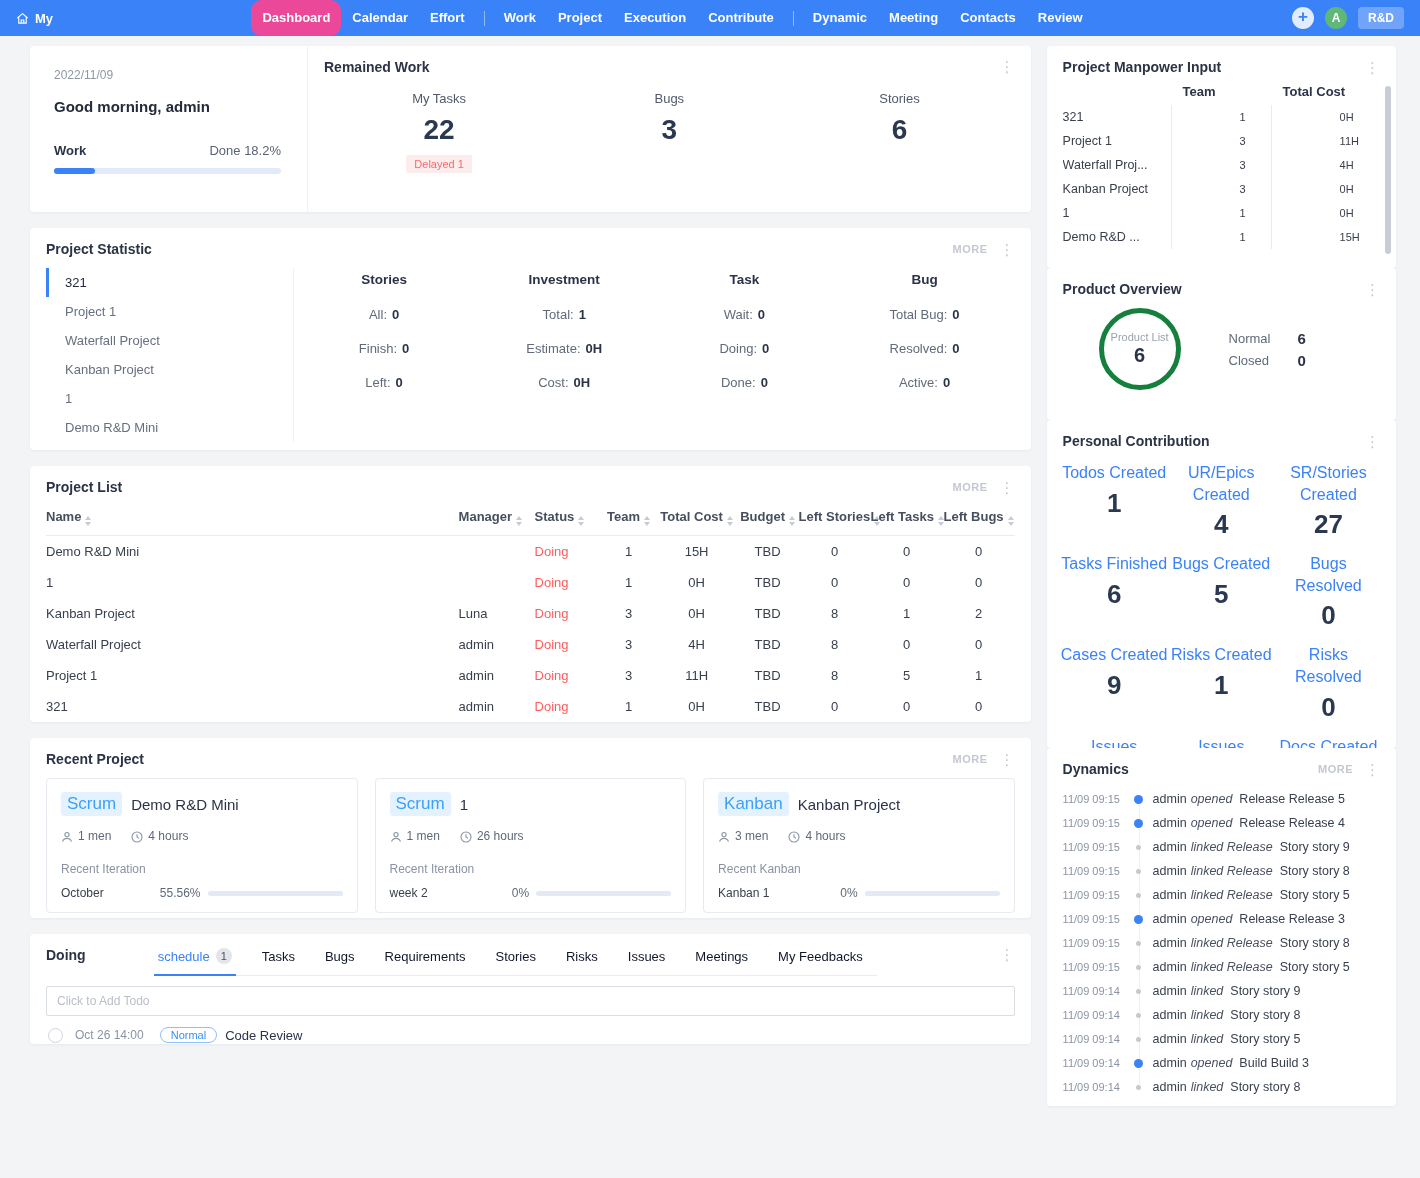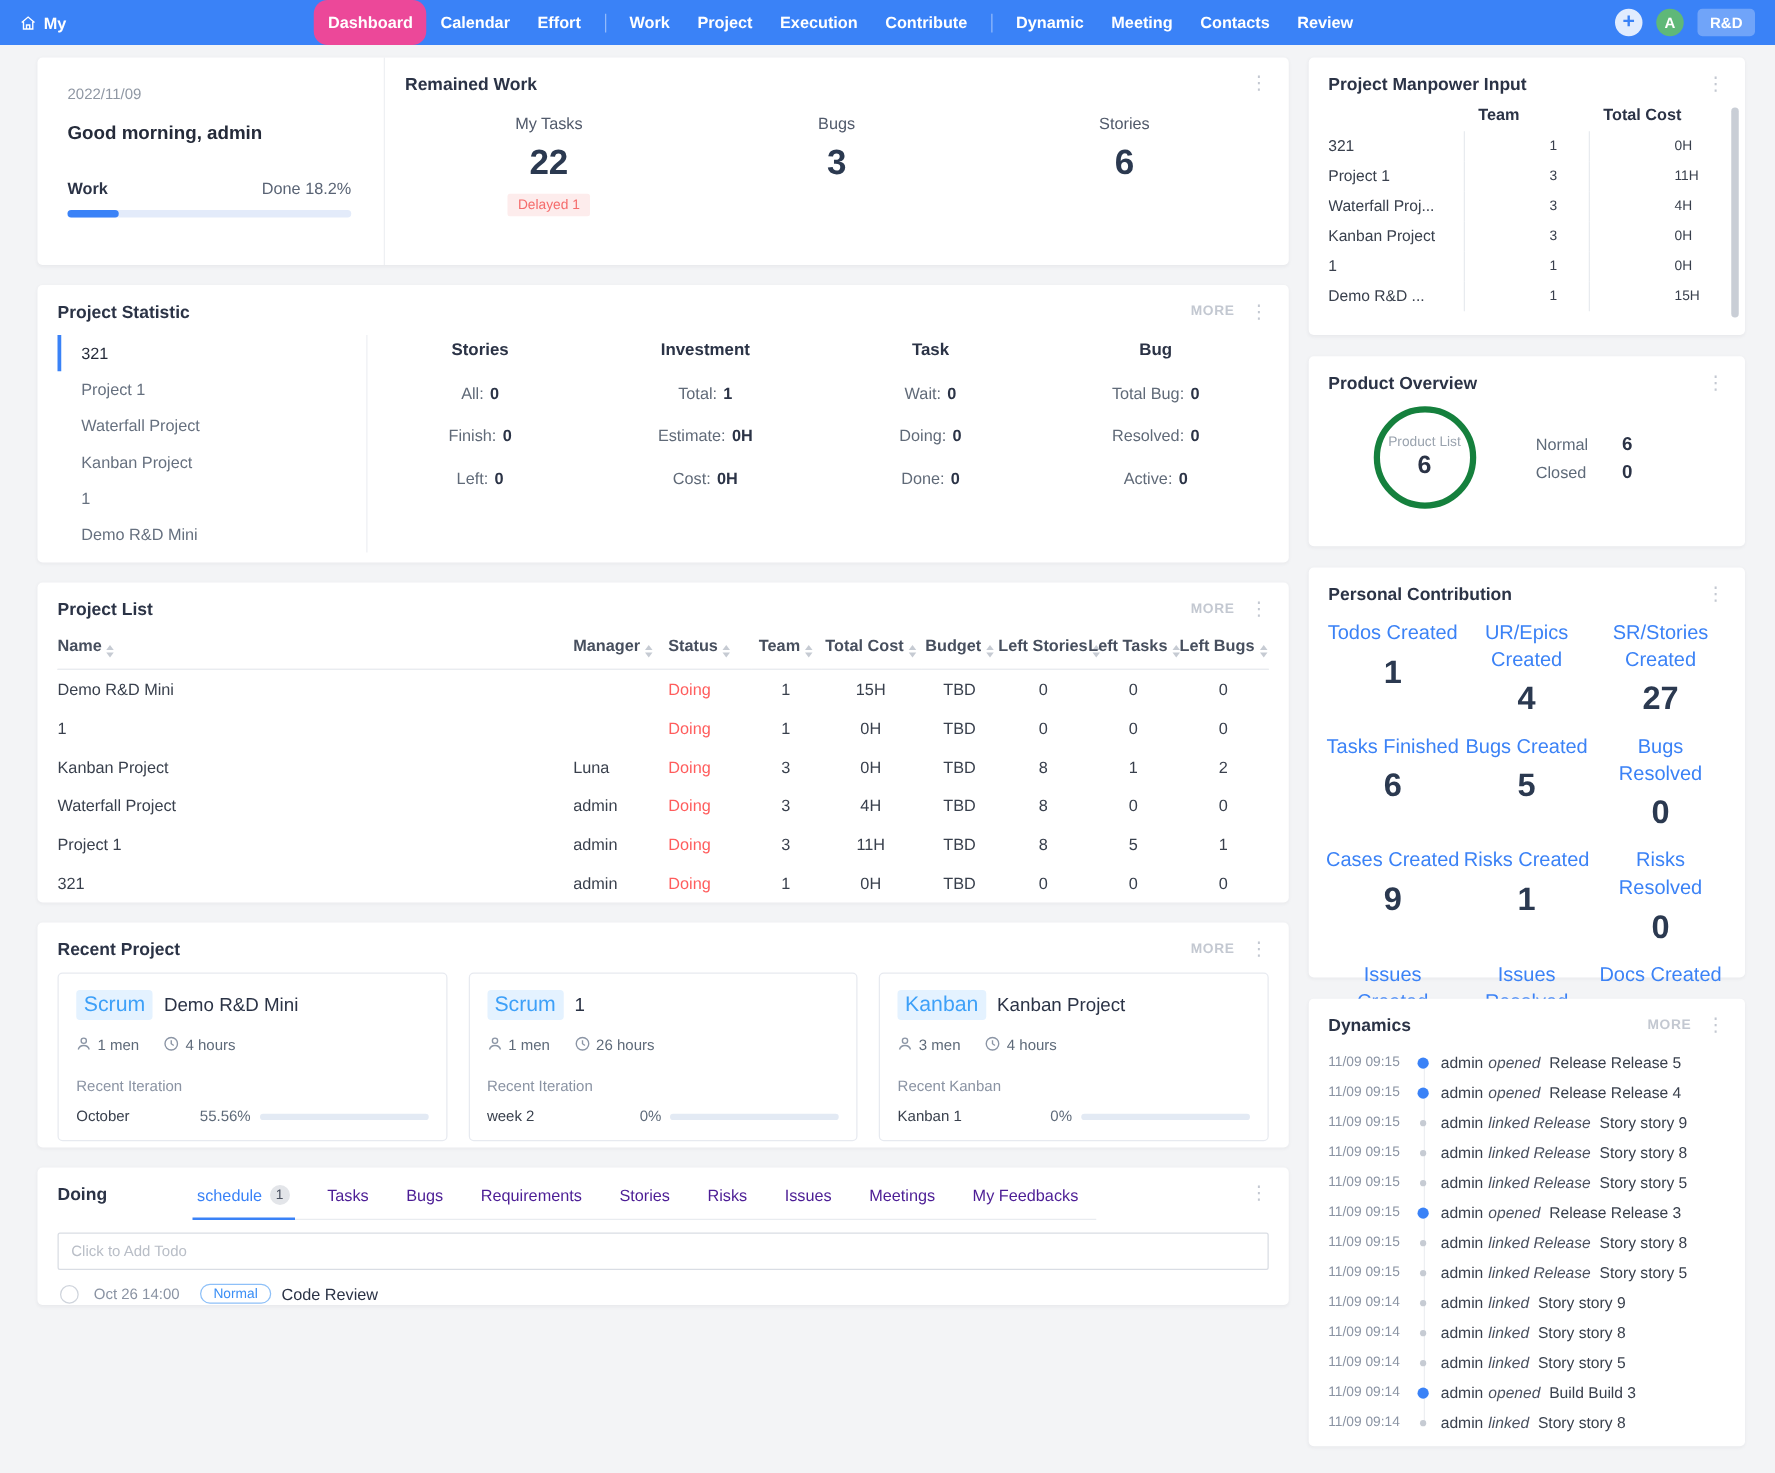--- a/index.html
+++ b/index.html
@@ -16,21 +16,21 @@
   .nav-item { height: 36px; line-height: 36px; padding: 0 11px; color: #fff; font-size: 13px; font-weight: bold; cursor: pointer; }
   .nav-item.active { background: #ec4899; border-radius: 11px; }
   .nav-item.divider { width: 1px; height: 15px; line-height: 15px; padding: 0; margin: 0 8px; background: rgba(255,255,255,.45); }
   .nav-right { display: flex; align-items: center; gap: 11px; }
   .plus-btn { width: 22px; height: 22px; border-radius: 50%; background: rgba(255,255,255,.85); color: #3a82f7; font-size: 17px; line-height: 20px; text-align: center; font-weight: bold; cursor: pointer; }
   .avatar { width: 22px; height: 22px; border-radius: 50%; background: #5fb878; color: #fff; font-size: 12px; font-weight: bold; line-height: 22px; text-align: center; cursor: pointer; }
   .ws-chip { background: rgba(255,255,255,.28); color: #fff; border-radius: 4px; padding: 4px 10px; font-size: 12px; font-weight: bold; cursor: pointer; }
   
   .main { display: flex; gap: 16px; padding: 10px 24px 0 30px; }
   .col-left  { width: 1008px; display: flex; flex-direction: column; gap: 16px; }
-  .col-right { width: 352px;  display: flex; flex-direction: column; gap: 17px; }
+  .col-right { width: 352px;  display: flex; flex-direction: column; }
   .card { background: #fff; border-radius: 4px; box-shadow: 0 1px 3px rgba(31,45,61,.05); position: relative; }
   .card-header { display: flex; align-items: center; padding: 13px 16px 9px; }
   .card-title { font-size: 14px; font-weight: bold; color: #2b3346; }
   .more-btn { margin-left: auto; color: #c3c8d1; font-size: 11px; font-weight: bold; letter-spacing: .5px; cursor: pointer; }
   .kebab { color: #c3c8d1; font-size: 15px; margin-left: 12px; cursor: pointer; line-height: 1; }
   .kebab::before { content: '\22EE'; }
   .kebab.solo { margin-left: auto; }
   
   .card-welcome-row { height: 166px; display: flex; }
   .welcome { width: 278px; border-right: 1px solid #eef0f3; padding: 22px 26px 0 24px; }
@@ -76,32 +76,32 @@
   .sort .up { border-bottom: 4px solid #c6cbd3; }
   .sort .dn { border-top: 4px solid #c6cbd3; }
   
   .card-recent { height: 180px; }
   .rp-row { display: flex; gap: 17px; padding: 2px 16px 0; }
   .rp-card { flex: 1; border: 1px solid #e7eaf0; border-radius: 4px; padding: 13px 14px 12px; cursor: pointer; }
   .rp-title { display: flex; align-items: center; }
   .rp-badge { background: #e4f2ff; color: #3da0f8; font-size: 17px; padding: 2px 6px; border-radius: 3px; margin-right: 9px; }
   .rp-name { font-size: 15px; color: #2b3346; }
   .rp-meta { display: flex; align-items: center; gap: 20px; margin-top: 13px; font-size: 12px; color: #5e6a79; }
-  .rp-meta .m { display: flex; align-items: flex-start; gap: 5px; }
+  .rp-meta .m { display: flex; align-items: flex-end; gap: 5px; }
   .rp-recent { margin-top: 19px; font-size: 12px; color: #8a93a3; }
   .rp-bottom { margin-top: 10px; display: flex; align-items: center; }
   .rp-item { font-size: 12px; color: #39404d; }
   .rp-pct { margin-left: auto; font-size: 12px; color: #5e6a79; margin-right: 7px; }
   .rp-track { width: 135px; height: 5px; background: #e3eaf4; border-radius: 3px; overflow: hidden; }
   .rp-fill { height: 5px; background: #2abb71; border-radius: 3px; }
   
   .card-doing { height: 110px; }
   .doing-head { display: flex; align-items: flex-start; padding: 13px 16px 0; }
   .tabs { display: inline-flex; gap: 30px; margin-left: 72px; border-bottom: 1px solid #e9ecf0; padding: 1px 14px 0 0; }
-  .tab { font-size: 13px; color: #4c1d95; padding-bottom: 11px; position: relative; cursor: pointer; display: flex; align-items: center; }
+  .tab { font-size: 13px; color: #0f172a; padding-bottom: 11px; position: relative; cursor: pointer; display: flex; align-items: center; }
   .tab.active { color: #3a82f7; }
   .tab.active::after { content: ''; position: absolute; left: -4px; right: -4px; bottom: -1px; height: 2px; background: #3a82f7; }
   .tab-badge { margin-left: 6px; background: #e3e5e9; color: #4a5160; width: 16px; height: 16px; border-radius: 50%; font-size: 11px; line-height: 16px; text-align: center; }
   .todo-input { display: block; margin: 10px 16px 0; width: calc(100% - 32px); height: 30px; border: 1px solid #d9dde4; border-radius: 2px; padding: 0 10px; font-size: 12px; color: #39404d; font-family: inherit; outline: none; }
   .todo-input::placeholder { color: #b9bec7; }
   .todo-row { display: flex; align-items: center; margin: 11px 16px 0 18px; }
   .todo-check { width: 15px; height: 15px; border: 1px solid #cfd4dc; border-radius: 50%; cursor: pointer; }
   .todo-time { font-size: 12px; color: #8a93a3; margin-left: 12px; }
   .todo-pri { margin-left: 16px; border: 1px solid #8ec0f8; color: #3a8ef5; font-size: 11px; border-radius: 9px; padding: 1px 10px; }
   .todo-text { margin-left: 8px; font-size: 13px; color: #2b3346; cursor: pointer; }

